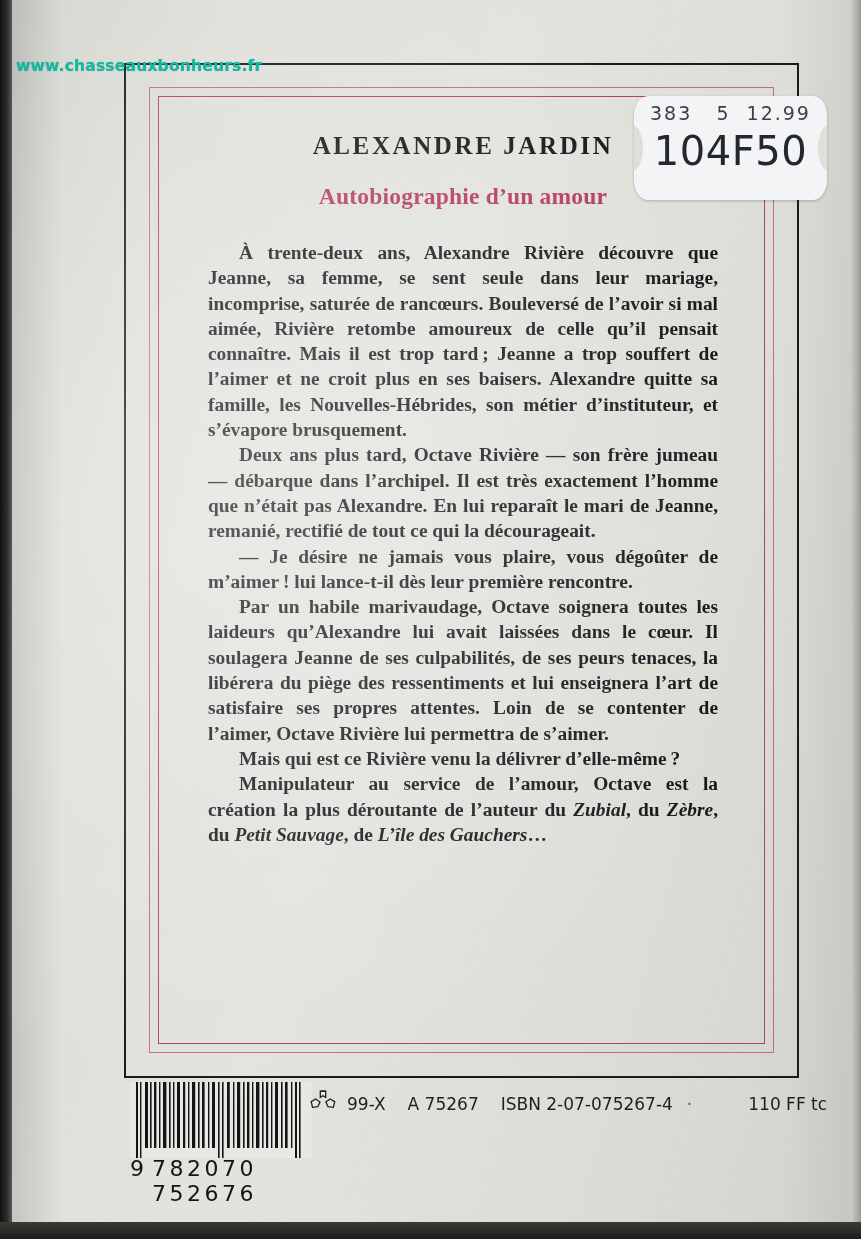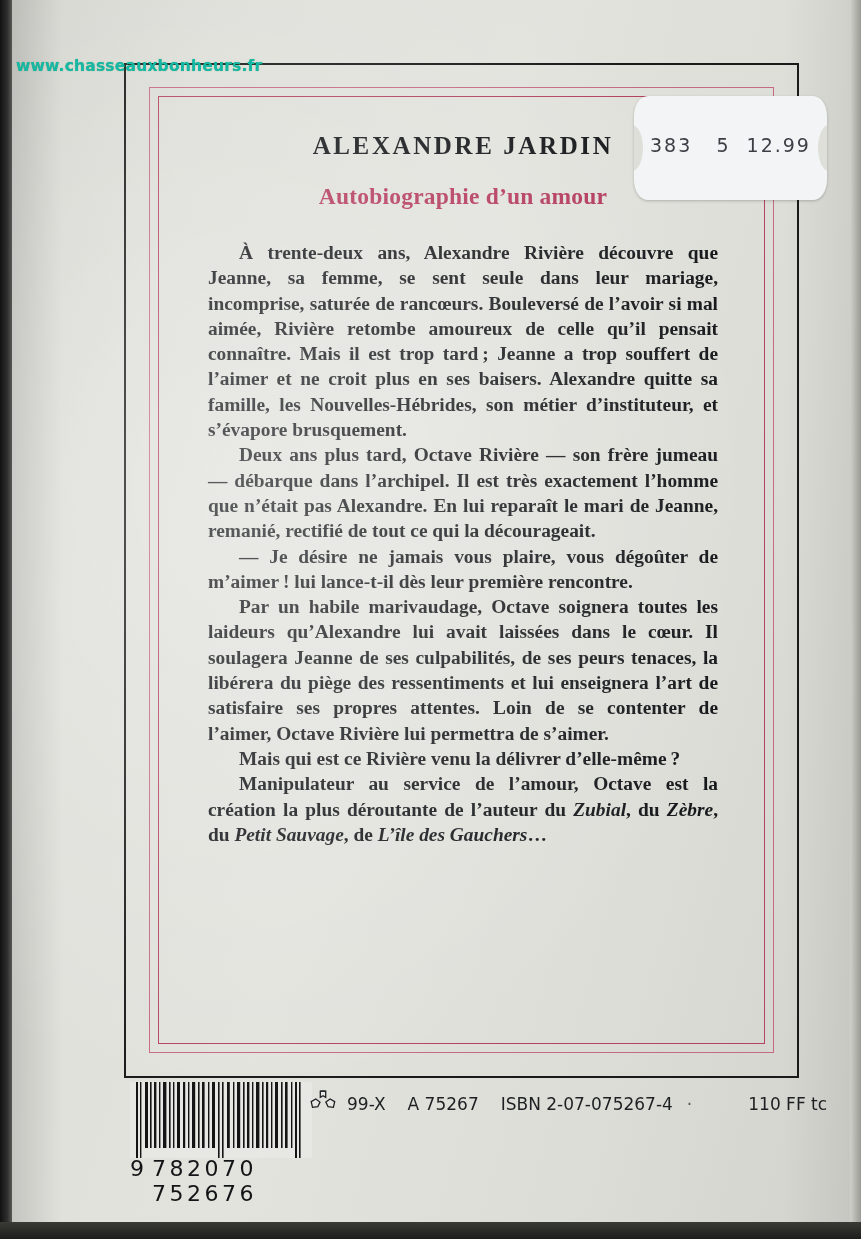--- a/index.html
+++ b/index.html
@@ -114,21 +114,20 @@
   }
   #sticker:before{ left:-13px; }
   #sticker:after { right:-13px; }
   .sticker-top{
     position:absolute; left:0; right:0; top:6px;
     text-align:center;
     font-family:"DejaVu Sans", sans-serif;
     font-size:19px; font-weight:500;
     color:#3b3f45; letter-spacing:2px;
     white-space:pre;
-    margin-top:32px;
   }
   .sticker-price{
     position:absolute; left:0; right:0; top:32px;
     text-align:center;
     font-family:"DejaVu Sans", sans-serif;
     font-size:40px; font-weight:500;
     color:#24272b; letter-spacing:.5px;
   }
 
   
@@ -251,17 +250,18 @@
     </svg>
     <span class="f-code">99-X</span>
     <span class="f-ref">A 75267</span>
     <span class="f-isbn">ISBN 2-07-075267-4</span>
     <span class="f-dot">·</span>
     <span class="f-price">110 FF tc</span>
   </div>
 
   <div id="sticker">
     <div class="sticker-top">383   5  12.99</div>
+    <div class="sticker-price">104F50</div>
   </div>
 
 </div>
 
 <div id="watermark">www.chasseauxbonheurs.fr</div>
 
 </body></html>

